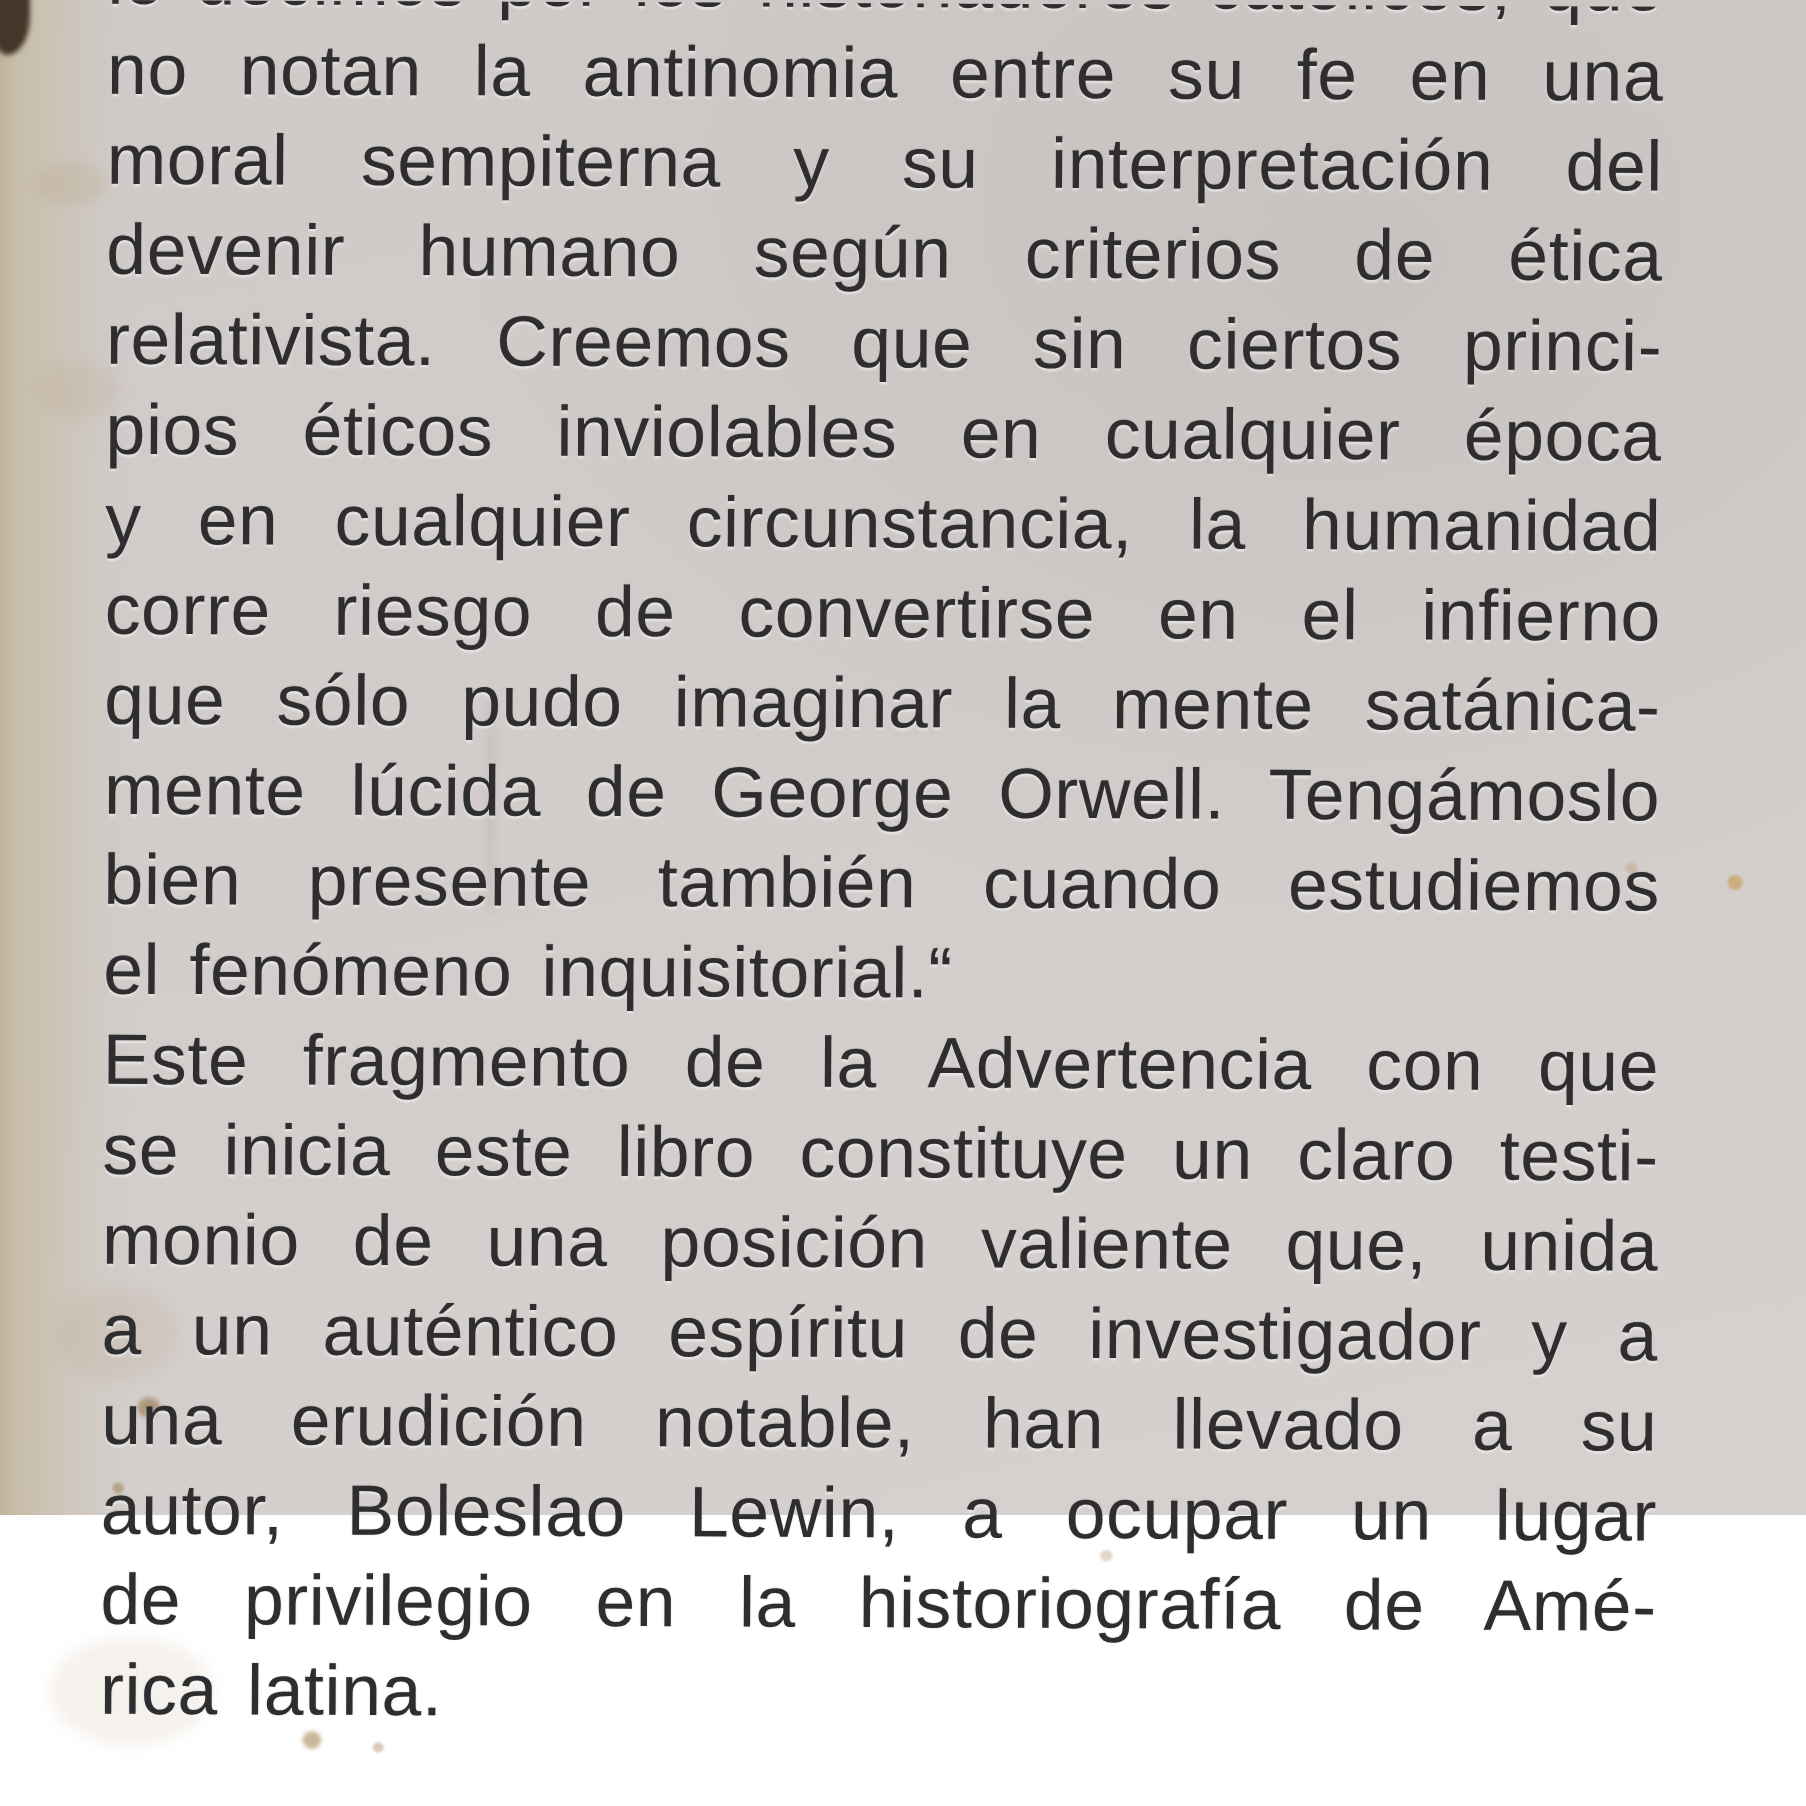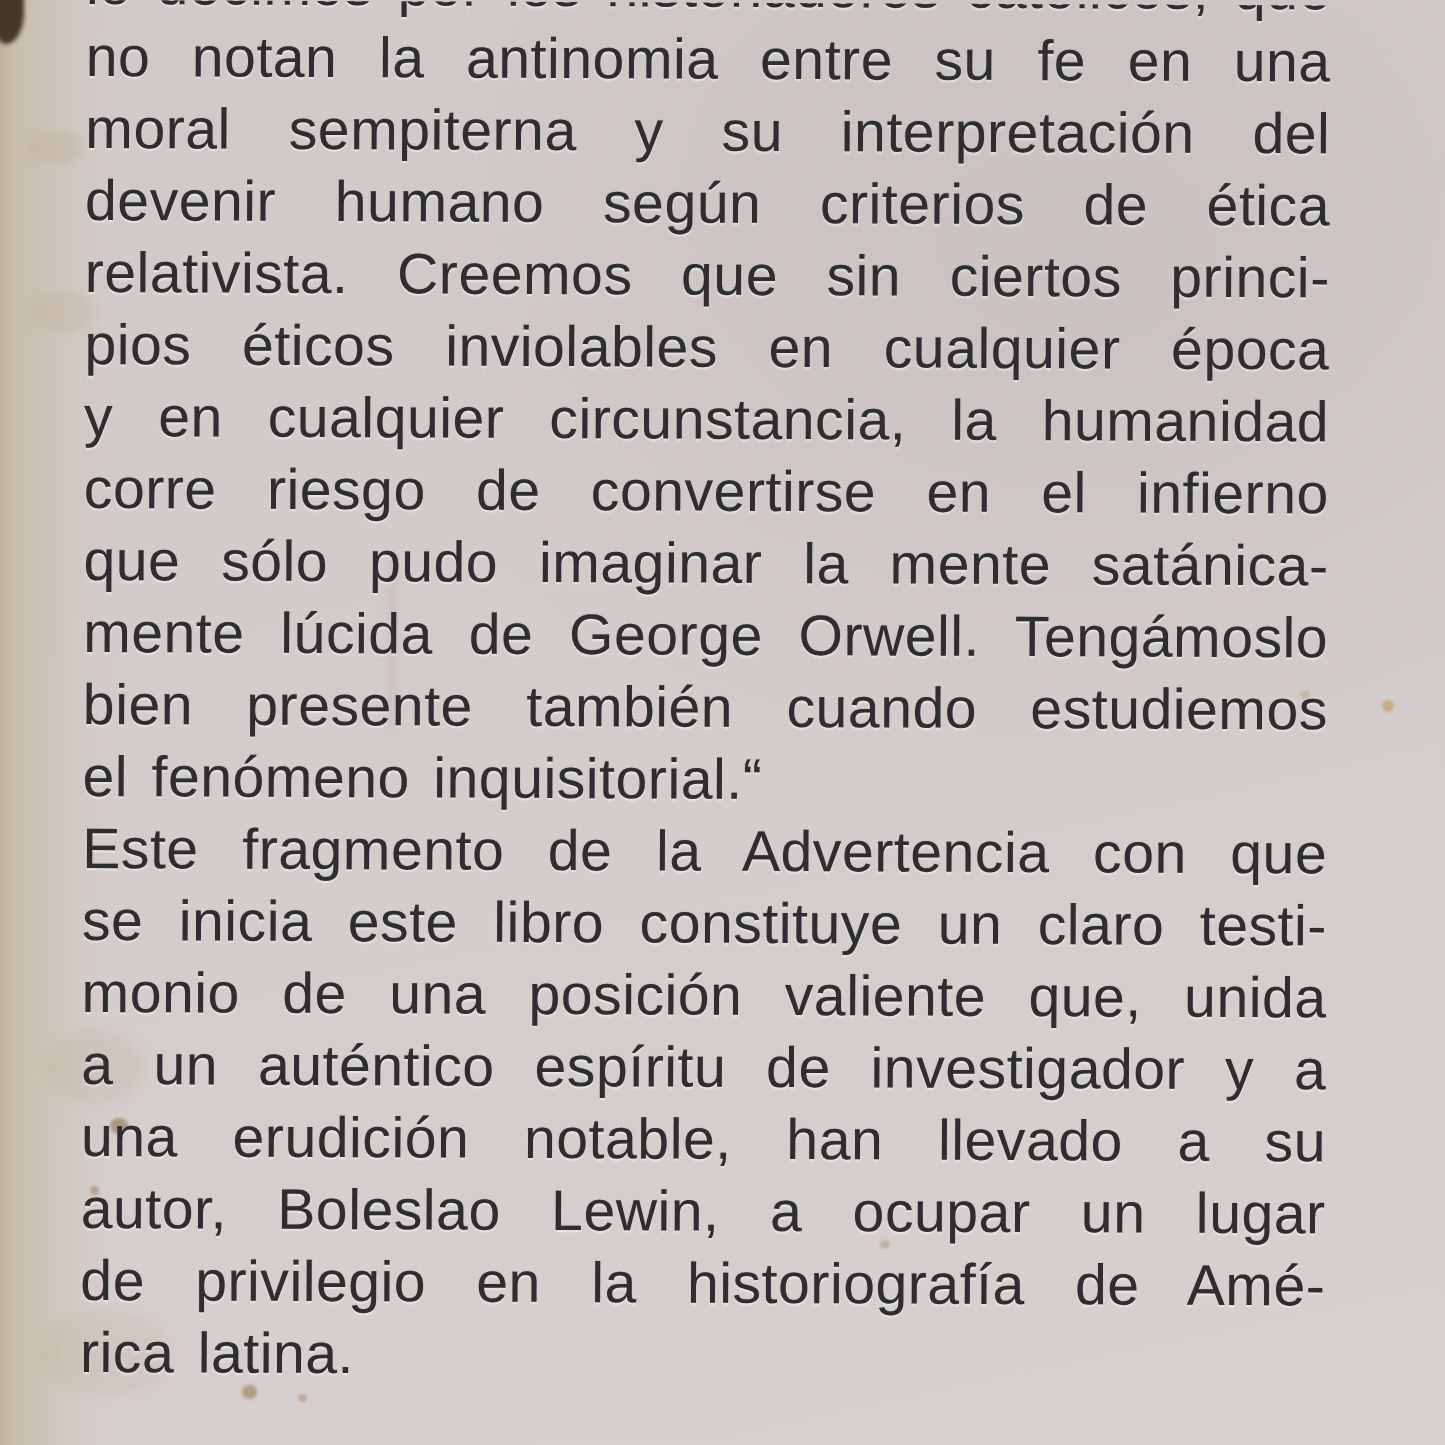--- a/index.html
+++ b/index.html
@@ -3,21 +3,21 @@
 <meta charset="utf-8">
 <style>
   html, body { margin: 0; padding: 0; }
   body {
     width: 1445px; height: 1445px;
     overflow: hidden;
     font-family: "Liberation Sans", "DejaVu Sans", sans-serif;
   }
   .photo {
     position: relative;
-    width: 1445px; height: 1445px;
+    width: 1445px; height: 1212px;
     background:
       radial-gradient(ellipse 1200px 900px at 75% 18%, rgba(120,112,110,0.10), rgba(120,112,110,0) 60%),
       linear-gradient(168deg, #cfc9c8 0%, #d2cccb 45%, #d6d0ce 100%);
   }
   
   .left-strip {
     position: absolute; left: 0; top: 0; bottom: 0; width: 110px;
     background: linear-gradient(to right,
       #bfb39c 0%, #c8bda9 10%, rgba(202,193,177,0.75) 40%,
       rgba(205,198,185,0.35) 70%, rgba(205,198,185,0) 100%);

